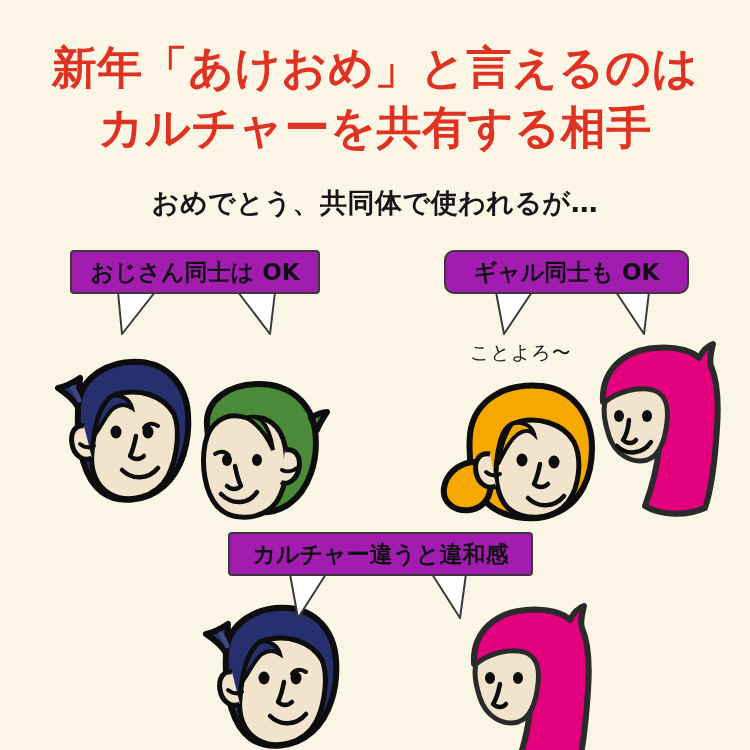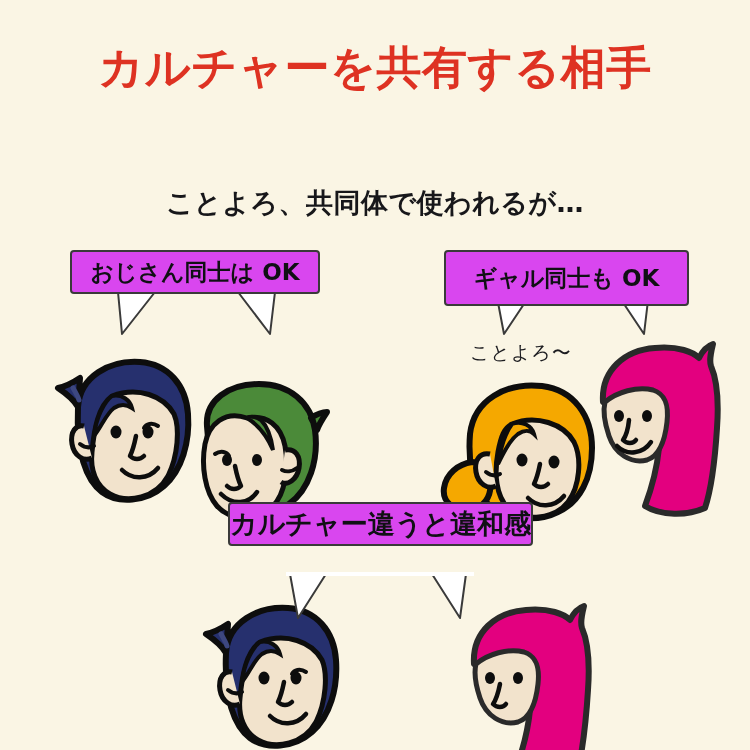--- a/index.html
+++ b/index.html
@@ -44,21 +44,21 @@
     font-weight: bold;
     font-size: 27px;
     letter-spacing: 0.5px;
     white-space: nowrap;
   }
 
   
   .bubble {
     position: absolute;
     box-sizing: border-box;
-    background: #d946ef;
+    background: #a21caf;
     border: 2px solid #3a3a3a;
     border-radius: 4px;
     color: #101014;
     font-weight: bold;
     text-align: center;
     white-space: nowrap;
     display: flex;
     align-items: center;
     justify-content: center;
     z-index: 6;
@@ -79,47 +79,48 @@
   }
 
   .figure { position: absolute; z-index: 3; }
 </style>
 </head>
 <body>
 
 <div id="stage">
 
   <div class="headline">
+    <span class="hl-line">新年「あけおめ」と言えるのは</span>
     <span class="hl-line">カルチャーを共有する相手</span>
   </div>
 
-  <div class="subhead">ことよろ、共同体で使われるが…</div>
+  <div class="subhead">おめでとう、共同体で使われるが…</div>
 
   <div class="bubble" style="left:70px; top:250px; width:250px; height:44px; font-size:23px;">
     <span class="btext">おじさん同士は OK</span>
   </div>
   <svg class="tails" style="left:70px; top:290px; width:250px; height:48px;" viewBox="0 0 250 48">
     <polygon points="48,2 85,2 52,44" fill="#ffffff" stroke="#3a3a3a" stroke-width="2" stroke-linejoin="round"></polygon>
     <polygon points="168,2 205,2 200,44" fill="#ffffff" stroke="#3a3a3a" stroke-width="2" stroke-linejoin="round"></polygon>
     <rect x="45" y="0" width="165" height="4" fill="#ffffff"></rect>
   </svg>
 
 
-  <div class="bubble" style="left:444px; top:250px; width:245px; height:56px; font-size:23px;">
+  <div class="bubble" style="left:444px; top:250px; width:245px; height:44px; font-size:23px;border-radius:10px;">
     <span class="btext">ギャル同士も OK</span>
   </div>
   <svg class="tails" style="left:444px; top:290px; width:245px; height:48px;" viewBox="0 0 245 48">
     <polygon points="52,2 88,2 60,44" fill="#ffffff" stroke="#3a3a3a" stroke-width="2" stroke-linejoin="round"></polygon>
     <polygon points="172,2 205,2 200,44" fill="#ffffff" stroke="#3a3a3a" stroke-width="2" stroke-linejoin="round"></polygon>
     <rect x="48" y="0" width="162" height="4" fill="#ffffff"></rect>
   </svg>
 
   <div class="caption" style="left:470px; top:340px;">ことよろ〜</div>
 
-  <div class="bubble" style="left:228px; top:502px; width:305px; height:44px; font-size:27px;">
+  <div class="bubble" style="left:228px; top:532px; width:305px; height:44px; font-size:23px;">
     <span class="btext">カルチャー違うと違和感</span>
   </div>
   <svg class="tails" style="left:228px; top:572px; width:305px; height:50px;" viewBox="0 0 305 50">
     <polygon points="62,2 98,2 70,46" fill="#ffffff" stroke="#3a3a3a" stroke-width="2" stroke-linejoin="round"></polygon>
     <polygon points="204,2 238,2 232,46" fill="#ffffff" stroke="#3a3a3a" stroke-width="2" stroke-linejoin="round"></polygon>
     <rect x="58" y="0" width="188" height="4" fill="#ffffff"></rect>
   </svg>
 
 
 

